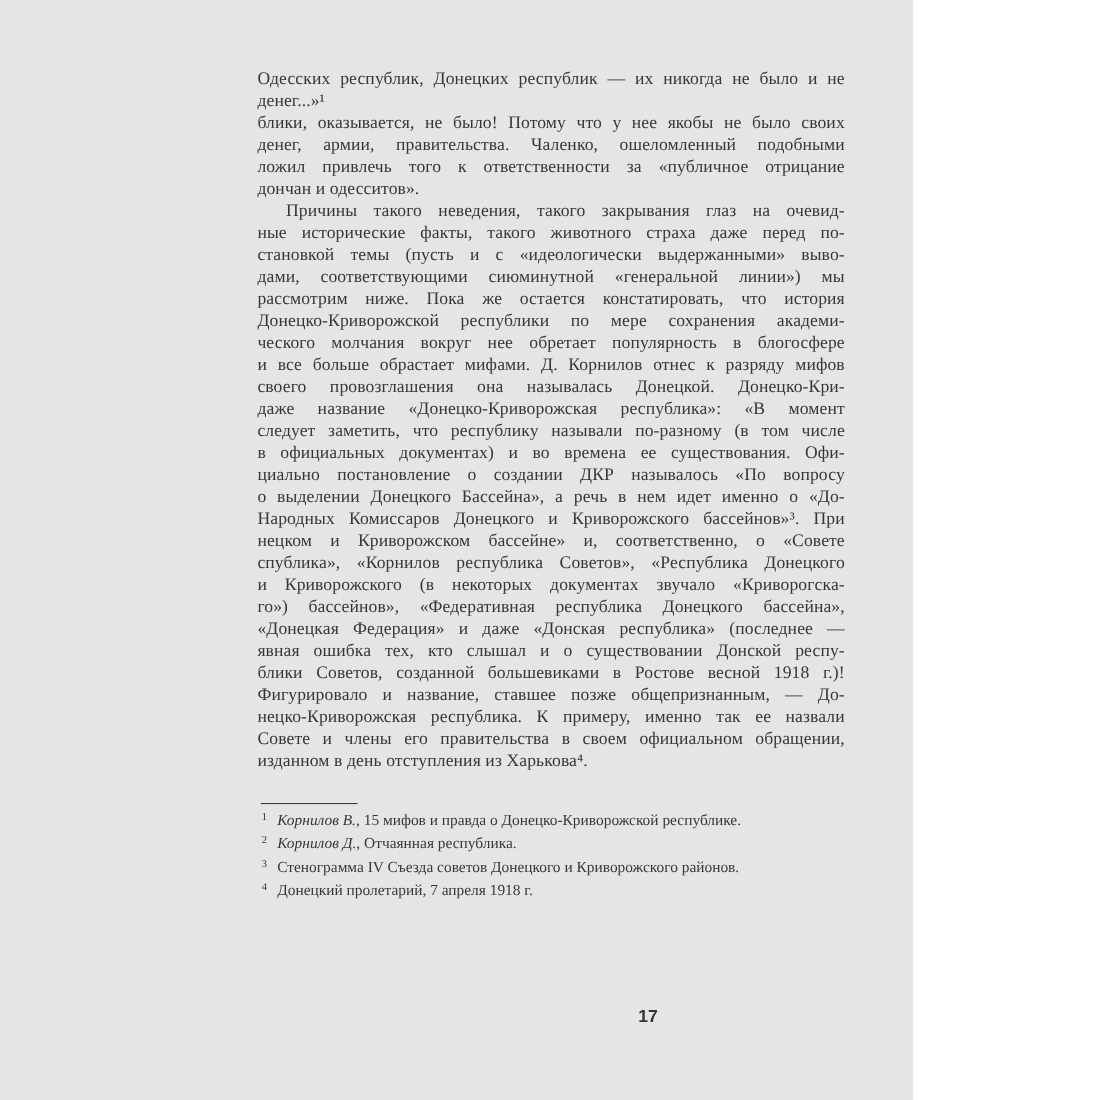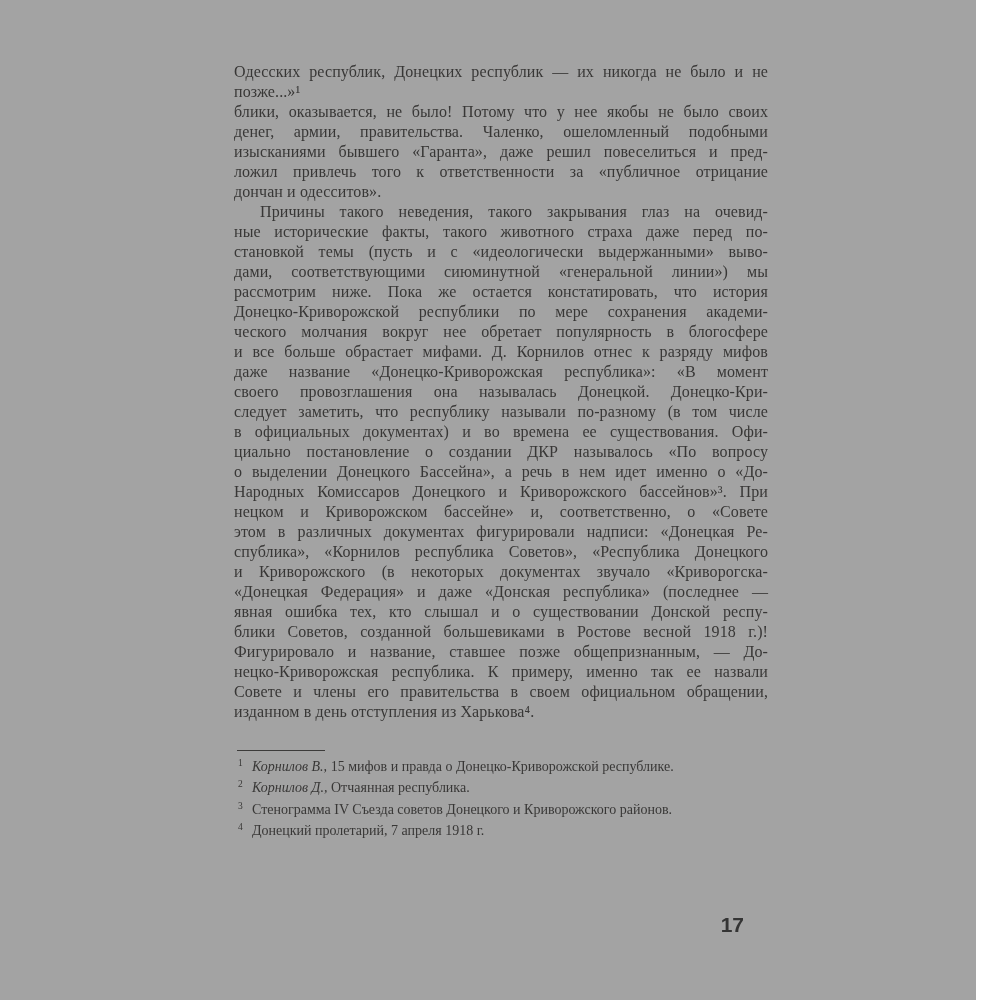--- a/index.html
+++ b/index.html
@@ -2,23 +2,23 @@
 <html><head>
 <meta charset="utf-8">
 <style>
   html, body {
     margin: 0;
     padding: 0;
     background: #ffffff;
   }
   .page {
     position: relative;
-    width: 976px;
+    width: 830px;
     height: 1000px;
-    background: #a3a3a3;
+    background: #e5e5e5;
     font-family: "Liberation Serif", serif;
     color: #383736;
     overflow: hidden;
   }
   .text-block {
     position: absolute;
     left: 234px;
     top: 62px;
     width: 534px;
   }
@@ -55,62 +55,61 @@
     box-sizing: border-box;
   }
   .fn-text { flex: 1 1 auto; }
   .fn-text i { }
   .page-number {
     position: absolute;
     right: 232px;
     top: 913px;
     font-family: "Liberation Sans", sans-serif;
     font-weight: bold;
-    font-size: 21px;
+    font-size: 16px;
     line-height: 24px;
     color: #343434;
   }
 </style>
 </head>
 <body>
 
 <div class="page">
   <div class="text-block">
     <div id="body-text">
         <div class="para">
           <div class="line">Одесских республик, Донецких республик — их никогда не было и не</div>
-          <div class="line last">позже...»¹</div>
+          <div class="line last">денег...»¹</div>
         </div>
         <div class="para">
           <div class="line">блики, оказывается, не было! Потому что у нее якобы не было своих</div>
           <div class="line">денег, армии, правительства. Чаленко, ошеломленный подобными</div>
-          <div class="line">изысканиями бывшего «Гаранта», даже решил повеселиться и пред-</div>
           <div class="line">ложил привлечь того к ответственности за «публичное отрицание</div>
           <div class="line last">дончан и одесситов».</div>
         </div>
         <div class="para">
           <div class="line first-indent">Причины такого неведения, такого закрывания глаз на очевид-</div>
           <div class="line">ные исторические факты, такого животного страха даже перед по-</div>
           <div class="line">становкой темы (пусть и с «идеологически выдержанными» выво-</div>
           <div class="line">дами, соответствующими сиюминутной «генеральной линии») мы</div>
           <div class="line">рассмотрим ниже. Пока же остается констатировать, что история</div>
           <div class="line">Донецко-Криворожской республики по мере сохранения академи-</div>
           <div class="line">ческого молчания вокруг нее обретает популярность в блогосфере</div>
           <div class="line">и все больше обрастает мифами. Д. Корнилов отнес к разряду мифов</div>
+          <div class="line">своего провозглашения она называлась Донецкой. Донецко-Кри-</div>
           <div class="line">даже название «Донецко-Криворожская республика»: «В момент</div>
-          <div class="line">своего провозглашения она называлась Донецкой. Донецко-Кри-</div>
           <div class="line">следует заметить, что республику называли по-разному (в том числе</div>
           <div class="line">в официальных документах) и во времена ее существования. Офи-</div>
           <div class="line">циально постановление о создании ДКР называлось «По вопросу</div>
           <div class="line">о выделении Донецкого Бассейна», а речь в нем идет именно о «До-</div>
           <div class="line">Народных Комиссаров Донецкого и Криворожского бассейнов»³. При</div>
           <div class="line">нецком и Криворожском бассейне» и, соответственно, о «Совете</div>
-          <div class="line">этом в различных документах фигурировали надписи: «Донецкая Ре-</div>
           <div class="line">спублика», «Корнилов республика Советов», «Республика Донецкого</div>
           <div class="line">и Криворожского (в некоторых документах звучало «Криворогска-</div>
+          <div class="line">го») бассейнов», «Федеративная республика Донецкого бассейна»,</div>
           <div class="line">«Донецкая Федерация» и даже «Донская республика» (последнее —</div>
           <div class="line">явная ошибка тех, кто слышал и о существовании Донской респу-</div>
           <div class="line">блики Советов, созданной большевиками в Ростове весной 1918 г.)!</div>
           <div class="line">Фигурировало и название, ставшее позже общепризнанным, — До-</div>
           <div class="line">нецко-Криворожская республика. К примеру, именно так ее назвали</div>
           <div class="line">Совете и члены его правительства в своем официальном обращении,</div>
           <div class="line last">изданном в день отступления из Харькова⁴.</div>
         </div>
       </div>
     <div class="footnote-sep"></div>

